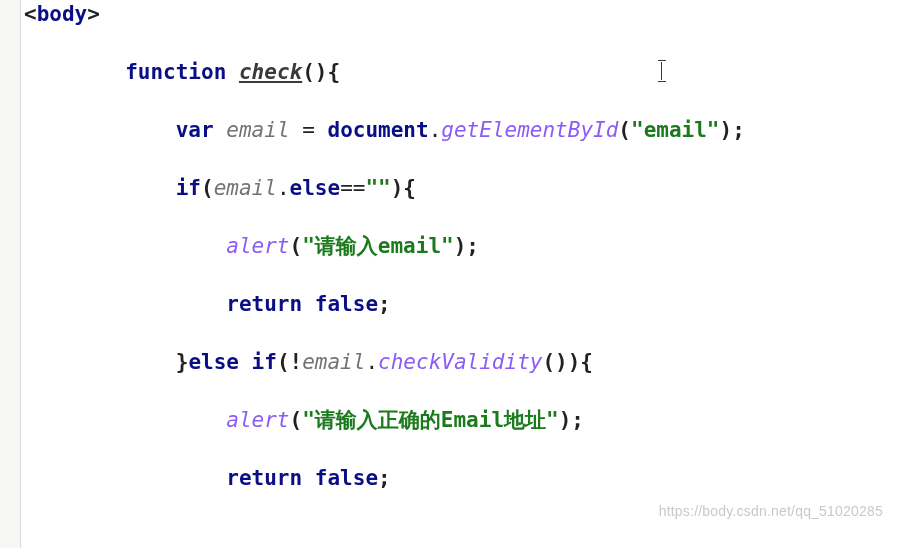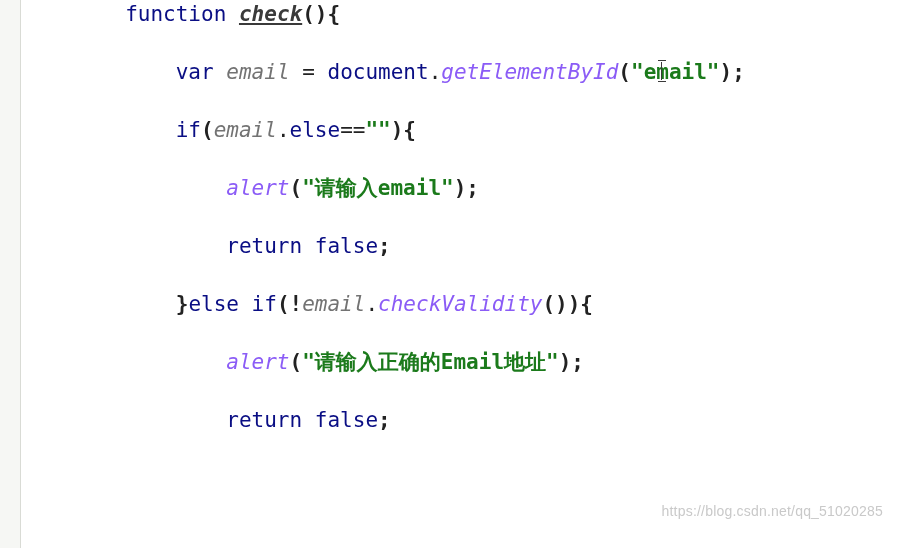--- a/index.html
+++ b/index.html
@@ -24,21 +24,21 @@
     border-right: 1px solid #d9dbd5;
   }
   pre {
     margin: 0;
     padding: 0 0 0 24px;
     white-space: pre;
     font-family: inherit;
   }
   .line { display: block; }
   .c-tag   { color: #0a0e84; font-weight: bold; }
-  .c-kw    { color: #0a0e84; font-weight: normal; }
+  .c-kw    { color: #0a0e84; font-weight: bold; }
   .c-fn    { color: #3a3a3a; font-style: italic; font-weight: bold; text-decoration: underline; }
   .c-id    { color: #737373; font-style: italic; }
   .c-meth  { color: #8b5cf6; font-style: italic; margin-top: 12px; }
   .c-str   { color: #1b7a1b; font-weight: bold; }
   .c-punc  { color: #222; }
   .c-pbold { color: #222; font-weight: bold; }
   .c-watermark {
     position: absolute;
     right: 16px;
     bottom: 22px;
@@ -64,21 +64,21 @@
     left: 3px; top: 2px; width: 1px; height: 18px;
   }
   .cursor-I::before { left: 0; top: 0; width: 8px; height: 1px; }
   .cursor-I::after  { left: 0; bottom: 0; width: 8px; height: 1px; }
 </style>
 </head>
 <body>
 
 <div class="gutter"></div>
 
-<pre>
+<pre><span class="line"><span class="c-pbold">&lt;</span><span class="c-tag">body</span><span class="c-pbold">&gt;</span></span>
 <span class="line">        <span class="c-kw">function</span> <span class="c-fn">check</span><span class="c-pbold">(){</span></span>
 <span class="line">            <span class="c-kw">var</span> <span class="c-id">email</span> <span class="c-punc">=</span> <span class="c-kw">document</span><span class="c-punc">.</span><span class="c-meth">getElementById</span><span class="c-pbold">(</span><span class="c-str">"email"</span><span class="c-pbold">);</span></span>
 <span class="line">            <span class="c-kw">if</span><span class="c-pbold">(</span><span class="c-id">email</span><span class="c-punc">.</span><span class="c-kw">else</span><span class="c-punc">==</span><span class="c-str">""</span><span class="c-pbold">){</span></span>
 <span class="line">                <span class="c-meth">alert</span><span class="c-pbold">(</span><span class="c-str">"请输入email"</span><span class="c-pbold">);</span></span>
 <span class="line">                <span class="c-kw">return</span> <span class="c-kw">false</span><span class="c-pbold">;</span></span>
 <span class="line">            <span class="c-pbold">}</span><span class="c-kw">else if</span><span class="c-pbold">(!</span><span class="c-id">email</span><span class="c-punc">.</span><span class="c-meth">checkValidity</span><span class="c-pbold">()){</span></span>
 <span class="line">                <span class="c-meth">alert</span><span class="c-pbold">(</span><span class="c-str">"请输入正确的Email地址"</span><span class="c-pbold">);</span></span>
 <span class="line">                <span class="c-kw">return</span> <span class="c-kw">false</span><span class="c-pbold">;</span></span>
 
 
@@ -88,13 +88,13 @@
 
 
 
 
 </pre>
 
 <div class="cursor-I">
     <span></span>
   </div>
 
-<div class="c-watermark">https://blog.csdn.net/qq_51020285</div>
+<div class="c-watermark">https://body.csdn.net/qq_51020285</div>
 
 </body></html>

